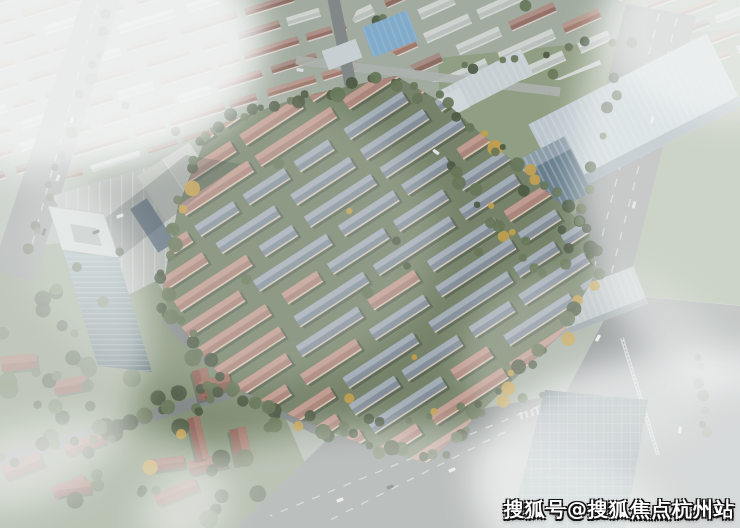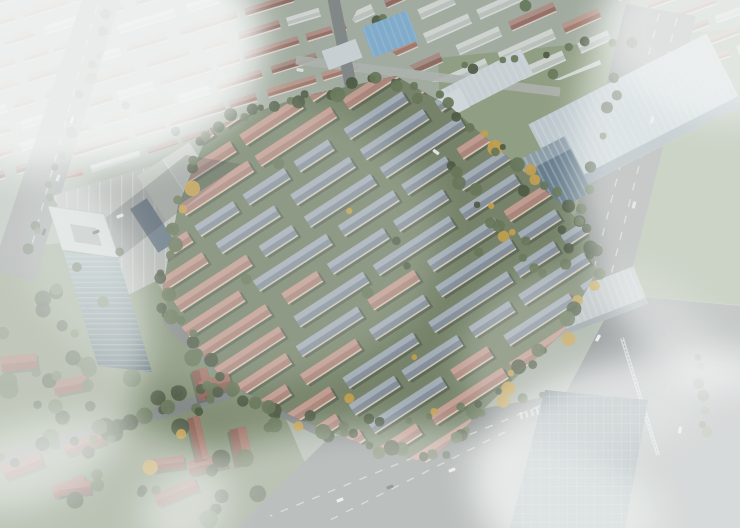--- a/index.html
+++ b/index.html
@@ -1485,13 +1485,14 @@
     <ellipse class="hz" cx="700" cy="480" rx="230" ry="130" opacity=".75"></ellipse>
     <ellipse class="hz" cx="400" cy="515" rx="260" ry="90" opacity=".5"></ellipse>
     <ellipse class="hz" cx="230" cy="240" rx="210" ry="150" opacity=".2"></ellipse>
     <ellipse class="hz" cx="590" cy="360" rx="130" ry="95" opacity=".28"></ellipse>
     <ellipse class="hz" cx="735" cy="30" rx="130" ry="90" opacity=".55"></ellipse>
     <ellipse class="hz" cx="80" cy="500" rx="150" ry="80" opacity=".5"></ellipse>
     <rect x="0" y="0" width="740" height="528" fill="#ffffff" opacity=".05"></rect>
   </g>
 </svg>
 
+<div class="wm">搜狐号@搜狐焦点杭州站</div>
 </div>
 
 </body></html>

